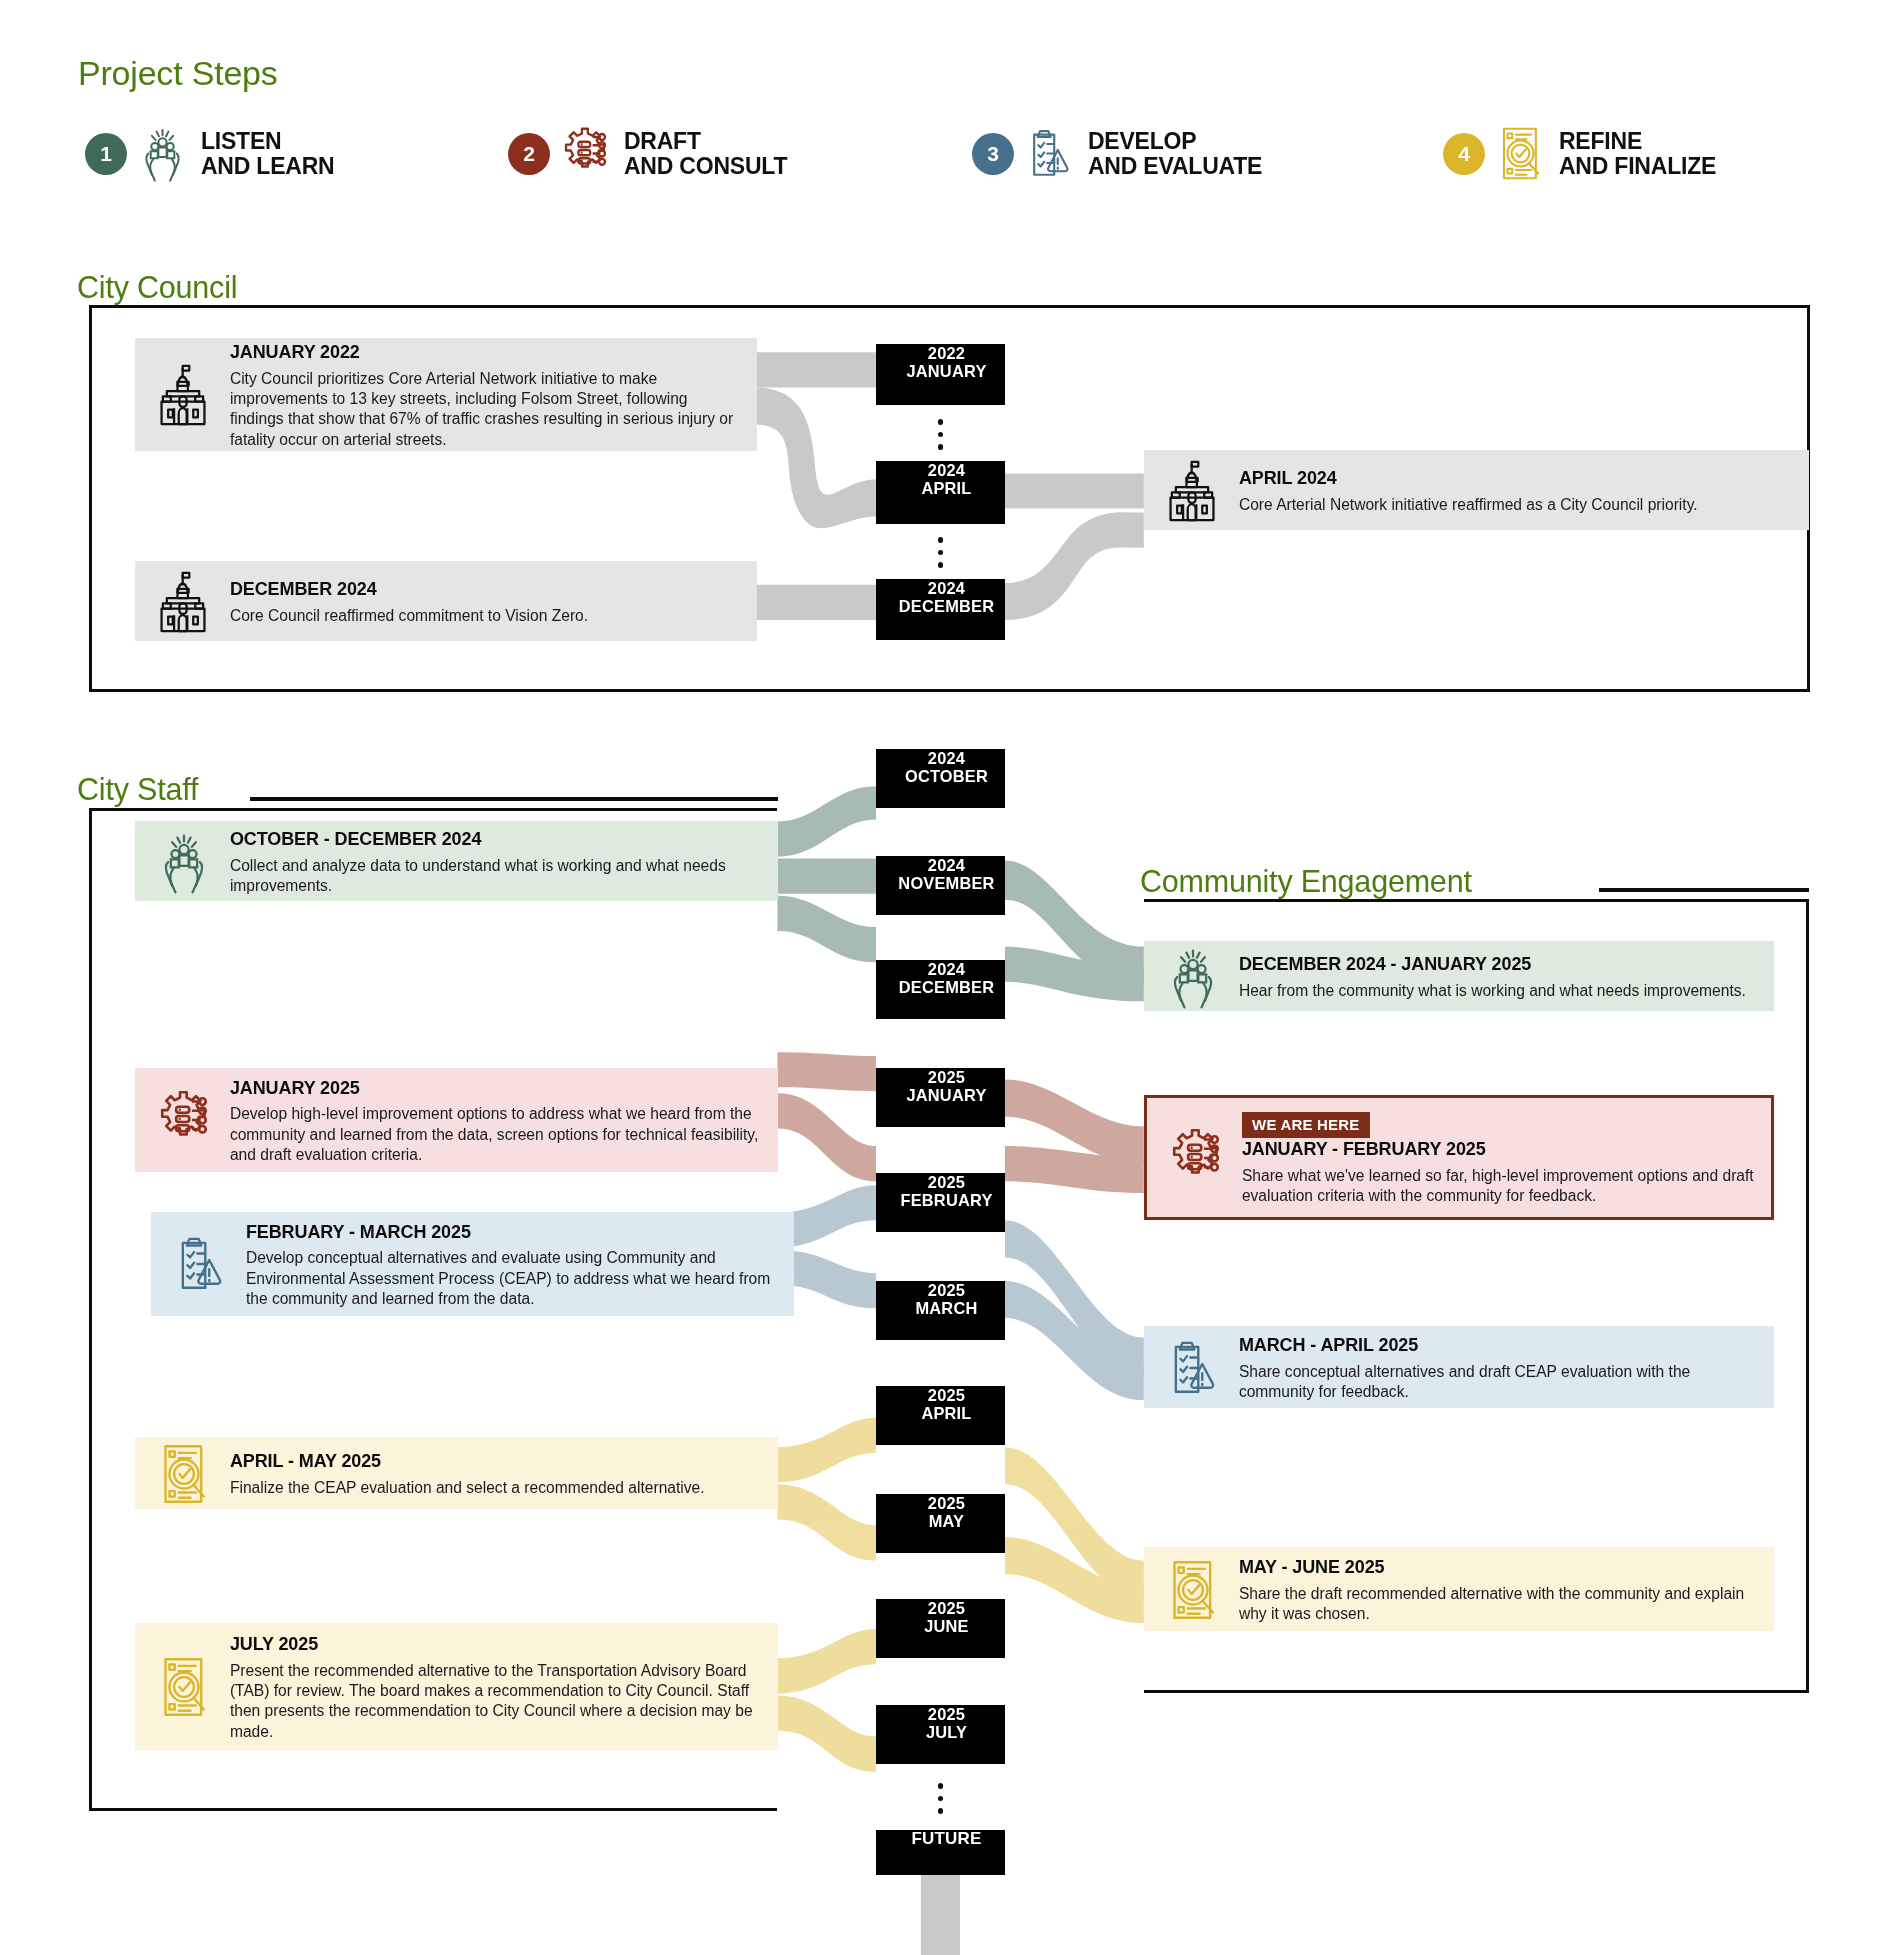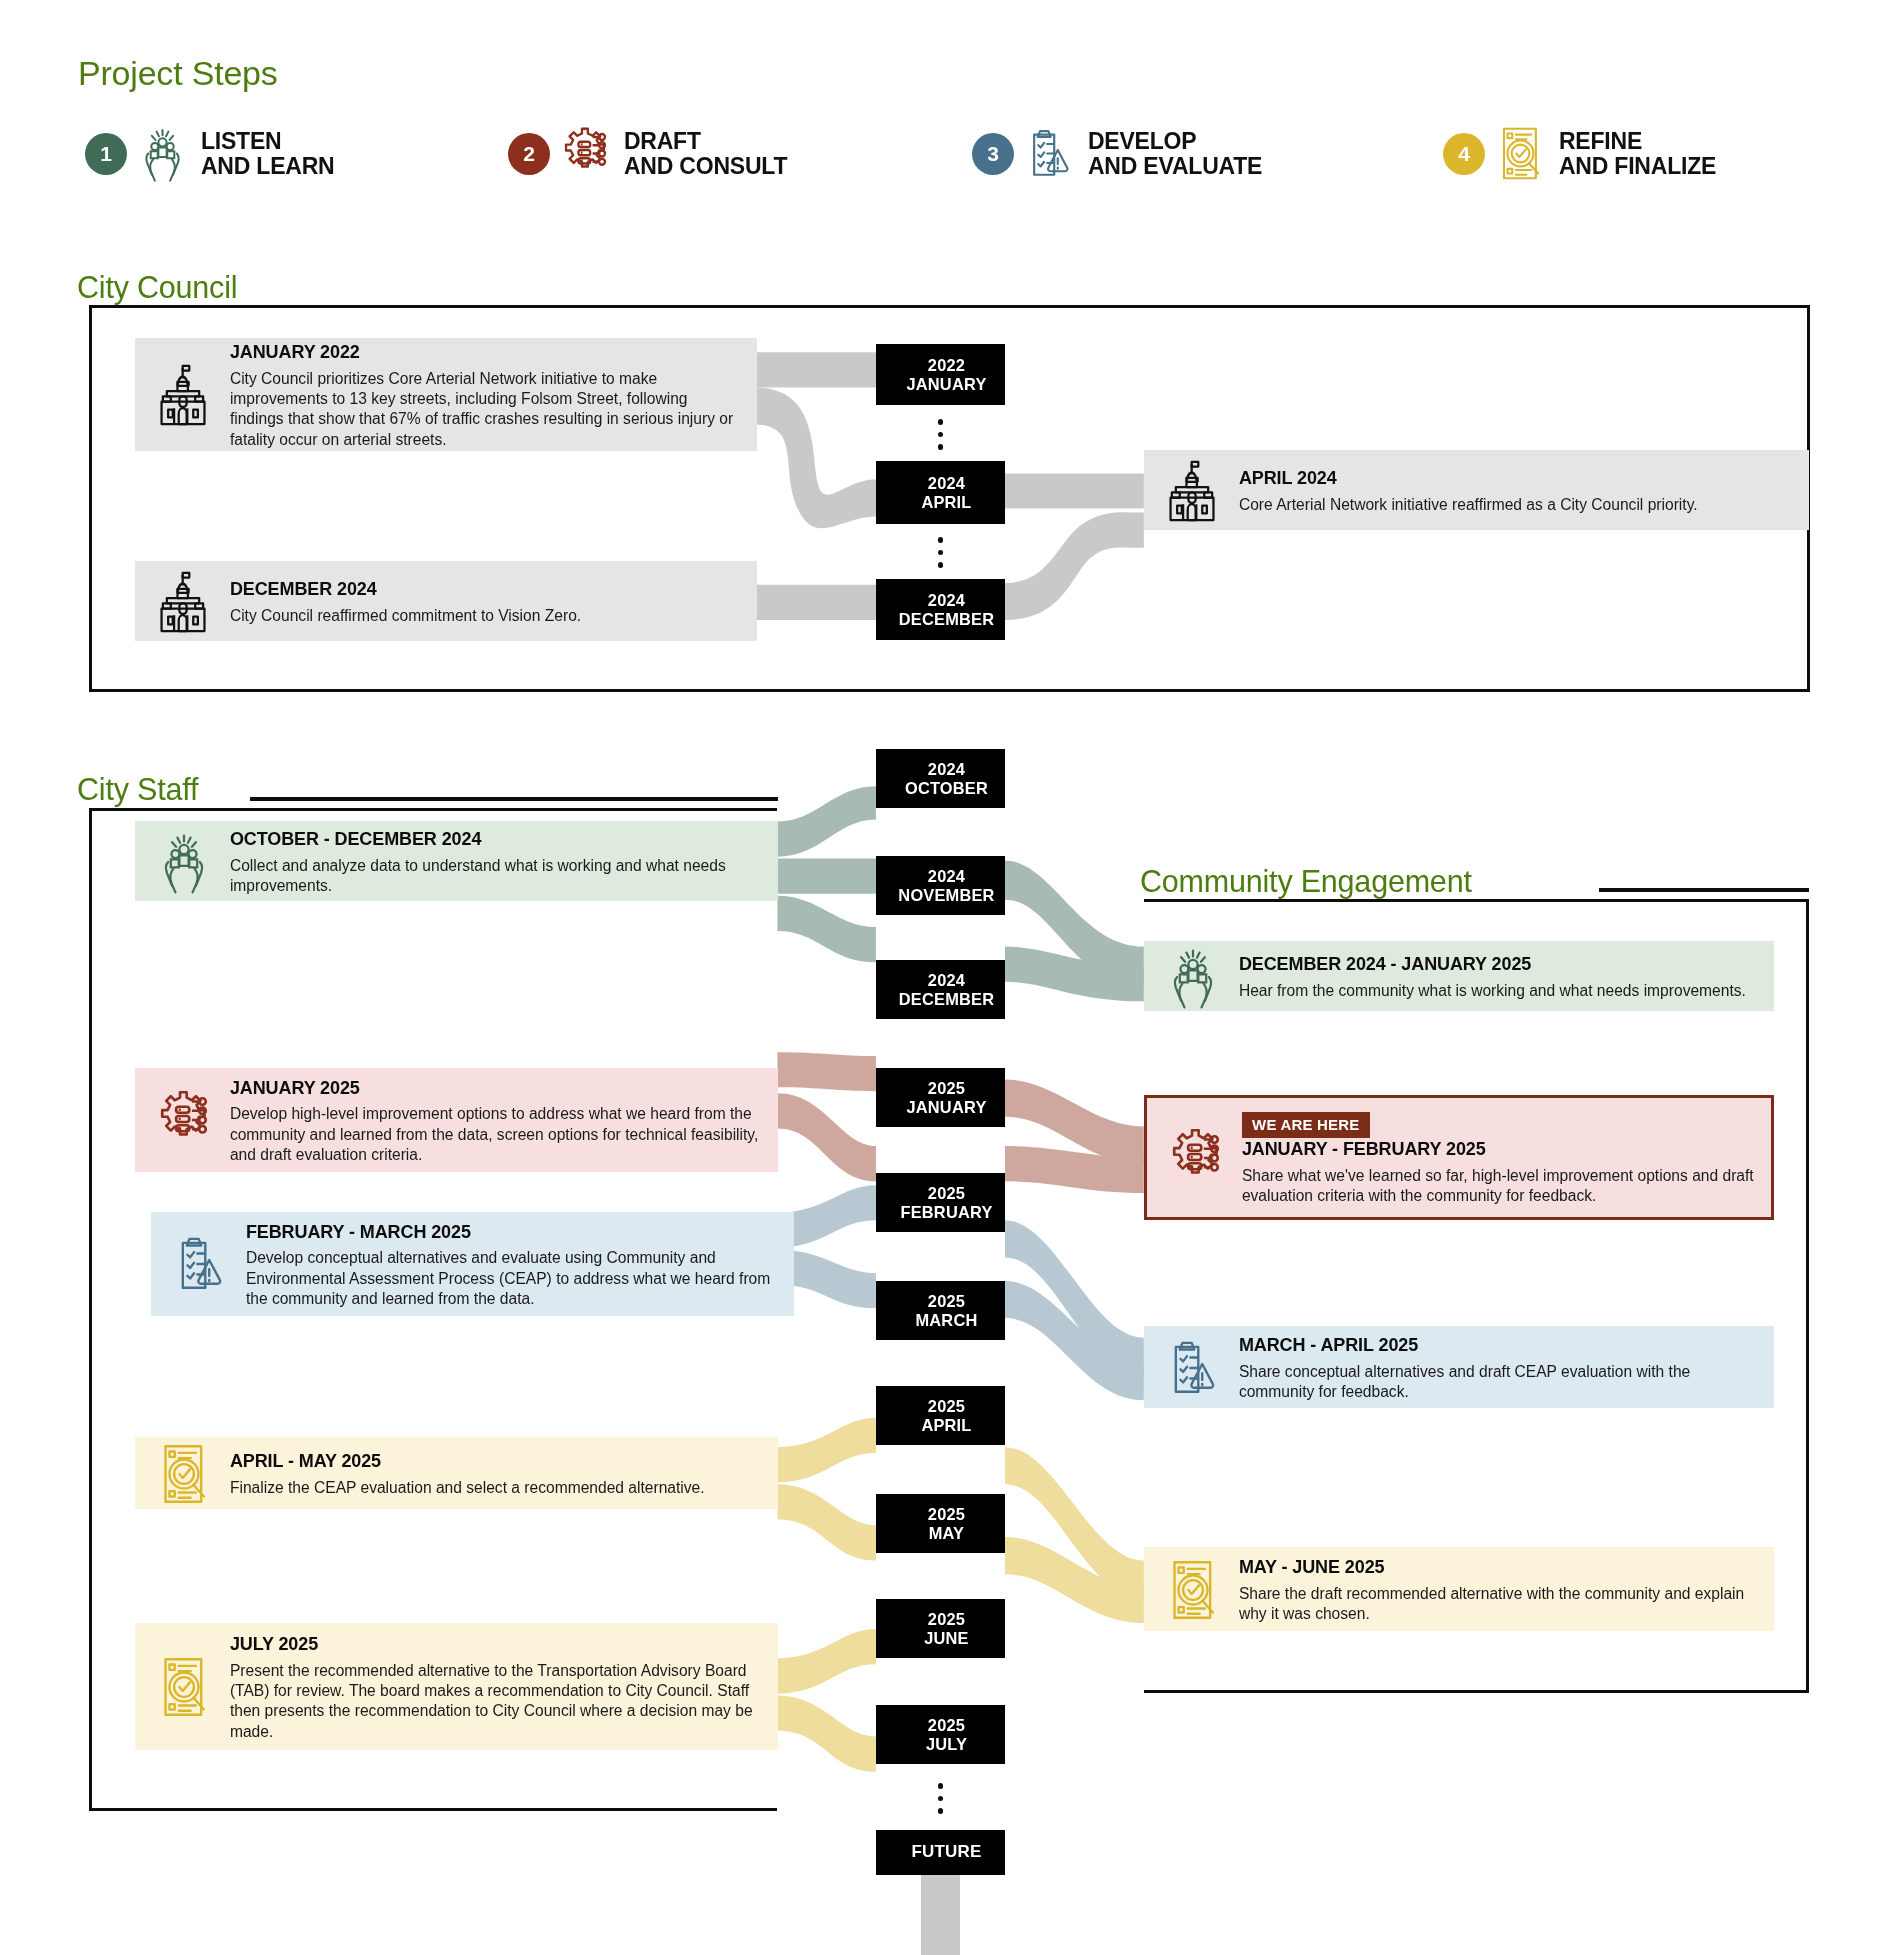--- a/index.html
+++ b/index.html
@@ -88,21 +88,21 @@
     background: #7c2d18; color: #ffffff;
     font-size: 15px; font-weight: 700; letter-spacing: 0.2px;
     padding: 4.3px 10.2px 5.1px 10.2px;
     margin-bottom: 1px;
   }
 
   
   .chip {
     position: absolute; left: 876px; width: 129px;
     background: #000000; color: #ffffff;
-    display: flex; flex-direction: column; align-items: center; justify-content: center;
+    display: flex; flex-direction: column; align-items: center; 
     z-index: 28;
     padding-left: 12px;
   }
   .chip .yr { font-size: 16.4px; font-weight: 700; letter-spacing: 0.2px; line-height: 1.1; }
   .chip .mo { font-size: 16.4px; font-weight: 700; letter-spacing: 0.2px; line-height: 1.1; }
   .chip.single .mo { font-size: 17px; }
 
   .dots {
     position: absolute; left: 876px; width: 129px;
     display: flex; flex-direction: column; align-items: center; justify-content: center;
@@ -302,21 +302,21 @@
         <rect x="18" y="52" width="12" height="8"></rect>
           <rect x="67" y="52" width="12" height="8"></rect>
         <path d="M16 60 h65 v34 h-65 z"></path>
         <path d="M26 72 h7 v12 h-7 z M64 72 h7 v12 h-7 z"></path>
         <path d="M42 78 c0 -5 3 -8 6 -8 s6 3 6 8 v16 h-12 z"></path>
         <path d="M35 70 v24 M55 70 v24"></path>
       </g>
     </svg>
     <div class="body">
       <div class="c-title">DECEMBER 2024</div>
-      <div class="c-text">City Council reaffirmed commitment to Vision Zero.</div>
+      <div class="c-text">Core Council reaffirmed commitment to Vision Zero.</div>
     </div>
   </div>
 
   <div class="card c-gray compact" style="left:1144px; top:450px; width:665px; height:80px;">
     <svg class="ico" viewBox="0 0 100 100">
       <g fill="none" stroke="#111" stroke-width="3.4" stroke-linejoin="round">
         <path d="M48 6 h10 v7 h-10 z"></path>
           <path d="M48 9 v16"></path>
         <path d="M40 44 c0 -16 4 -22 8 -22 s8 6 8 22 z"></path>
         <rect x="40" y="30" width="17" height="6"></rect>

